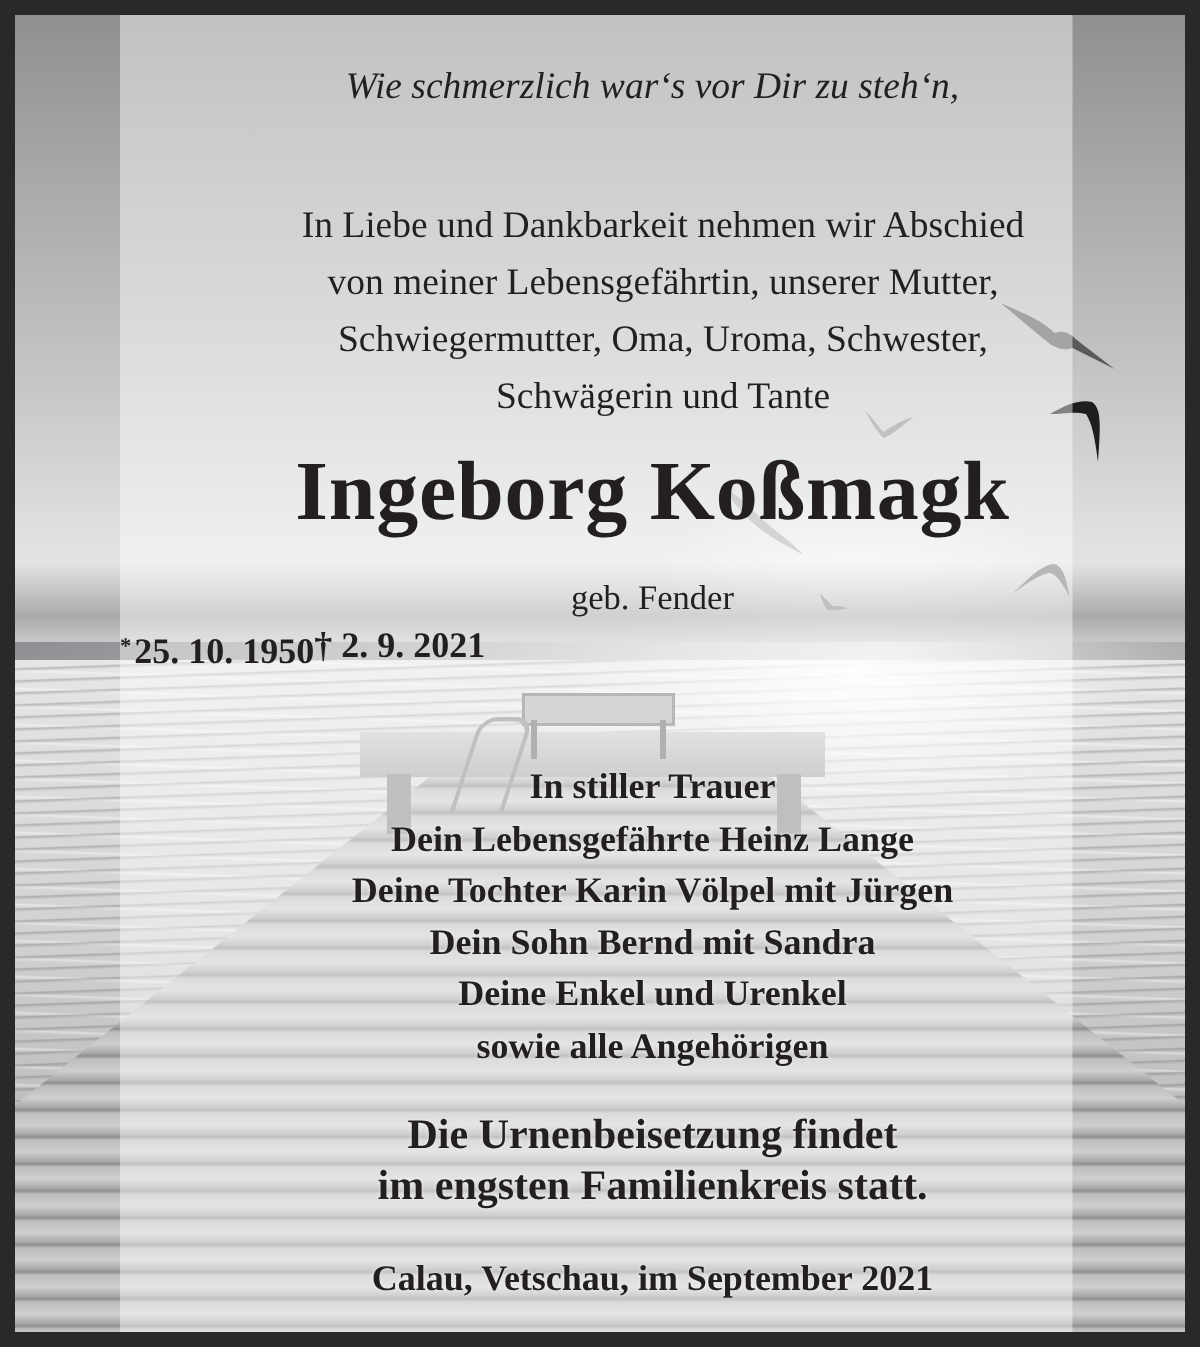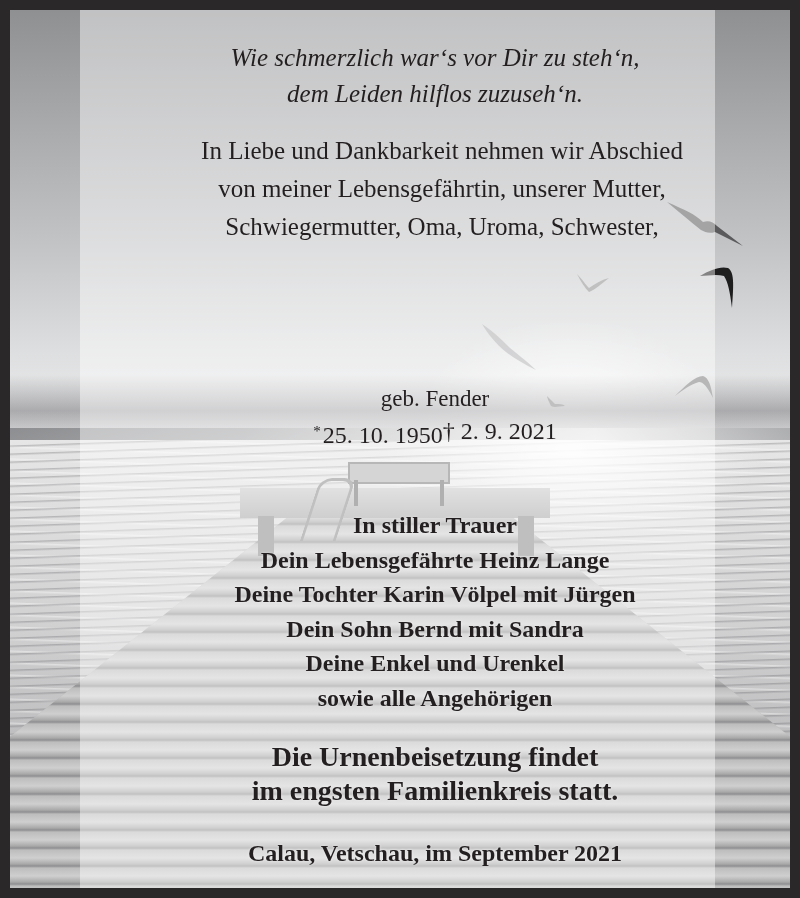--- a/index.html
+++ b/index.html
@@ -94,21 +94,21 @@
     position: absolute; left: 0; right: 0; top: 286px;
     font-weight: bold; font-size: 56px; line-height: 64px; letter-spacing: 0.5px;
   }
   .maiden {
     position: absolute; left: 0; right: 0; top: 374px;
     font-size: 23px; line-height: 30px;
   }
   .dates {
     position: absolute; left: 0; right: 0; top: 405px;
     font-size: 24px; line-height: 32px;
-    display: flex; justify-content: center; 
+    display: flex; justify-content: flex-start;  font-weight: bold;
   }
   .dates span sup { font-size: 15px; vertical-align: 7px; margin-right: 2px; }
   .mourners {
     position: absolute; left: -40px; right: -40px; top: 498px;
     font-weight: bold; font-size: 24px; line-height: 34.6px;
     text-shadow: 0 0 3px rgba(255,255,255,0.55);
   }
   .burial {
     position: absolute; left: -40px; right: -40px; top: 730px;
     font-weight: bold; font-size: 28px; line-height: 34px;
@@ -156,29 +156,30 @@
   </svg>
   <svg class="bird" style="left:470px;top:312px" width="60" height="50" viewBox="0 0 60 50">
     <path d="M2 2 C14 10 22 18 30 26 C40 34 50 42 56 48 C44 42 34 36 26 30 C16 22 8 12 2 2 Z" fill="#9a9a9c" opacity="0.7"></path>
   </svg>
 
   <div class="panel"></div>
 
   <div class="content">
     <div class="verse">
       <span class="line">Wie schmerzlich war‘s vor Dir zu steh‘n,</span>
-      <span class="line">dem Leiden hilflos zuzuseh‘n.</span>
     </div>
 
     <div class="intro">
       <span class="line">In Liebe und Dankbarkeit nehmen wir Abschied</span>
       <span class="line">von meiner Lebensgefährtin, unserer Mutter,</span>
       <span class="line">Schwiegermutter, Oma, Uroma, Schwester,</span>
-    </div>
-
+      <span class="line">Schwägerin und Tante</span>
+    </div>
+
+    <div class="name">Ingeborg Koßmagk</div>
     <div class="maiden">geb. Fender</div>
 
     <div class="dates">
       <span><sup>*</sup><span>25. 10. 1950</span></span>
       <span><span>†</span> <span>2. 9. 2021</span></span>
     </div>
 
     <div class="mourners">
       <span class="line">In stiller Trauer</span>
       <span class="line">Dein Lebensgefährte Heinz Lange</span>

